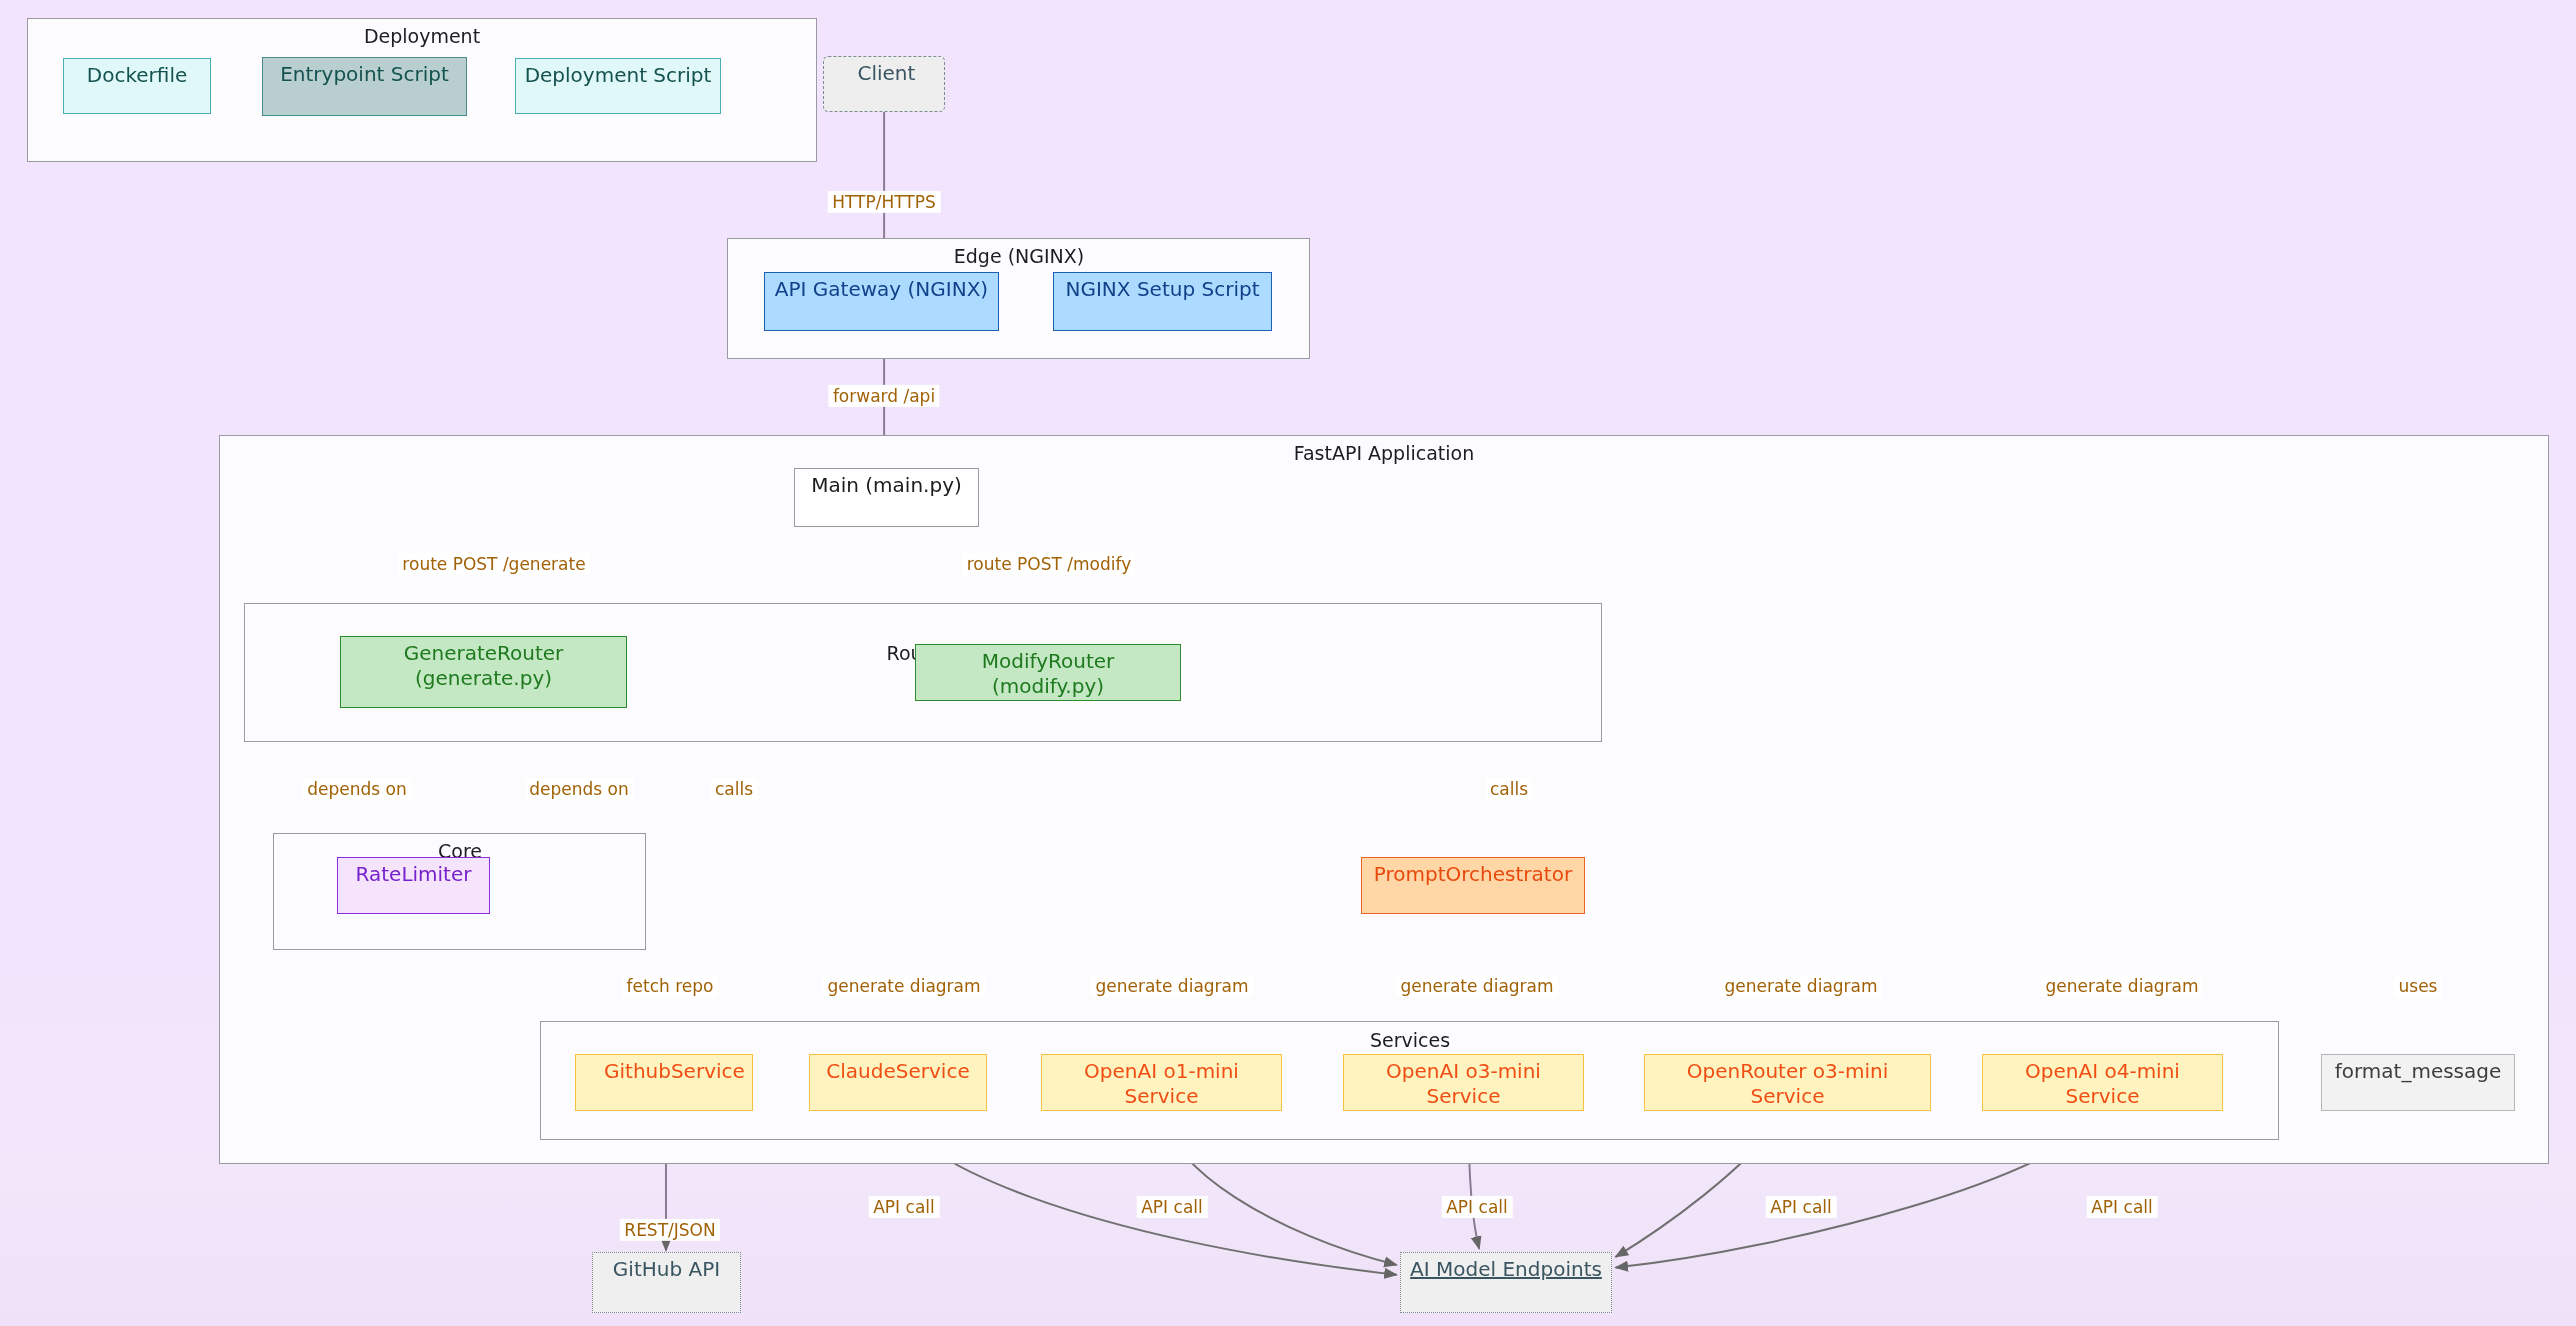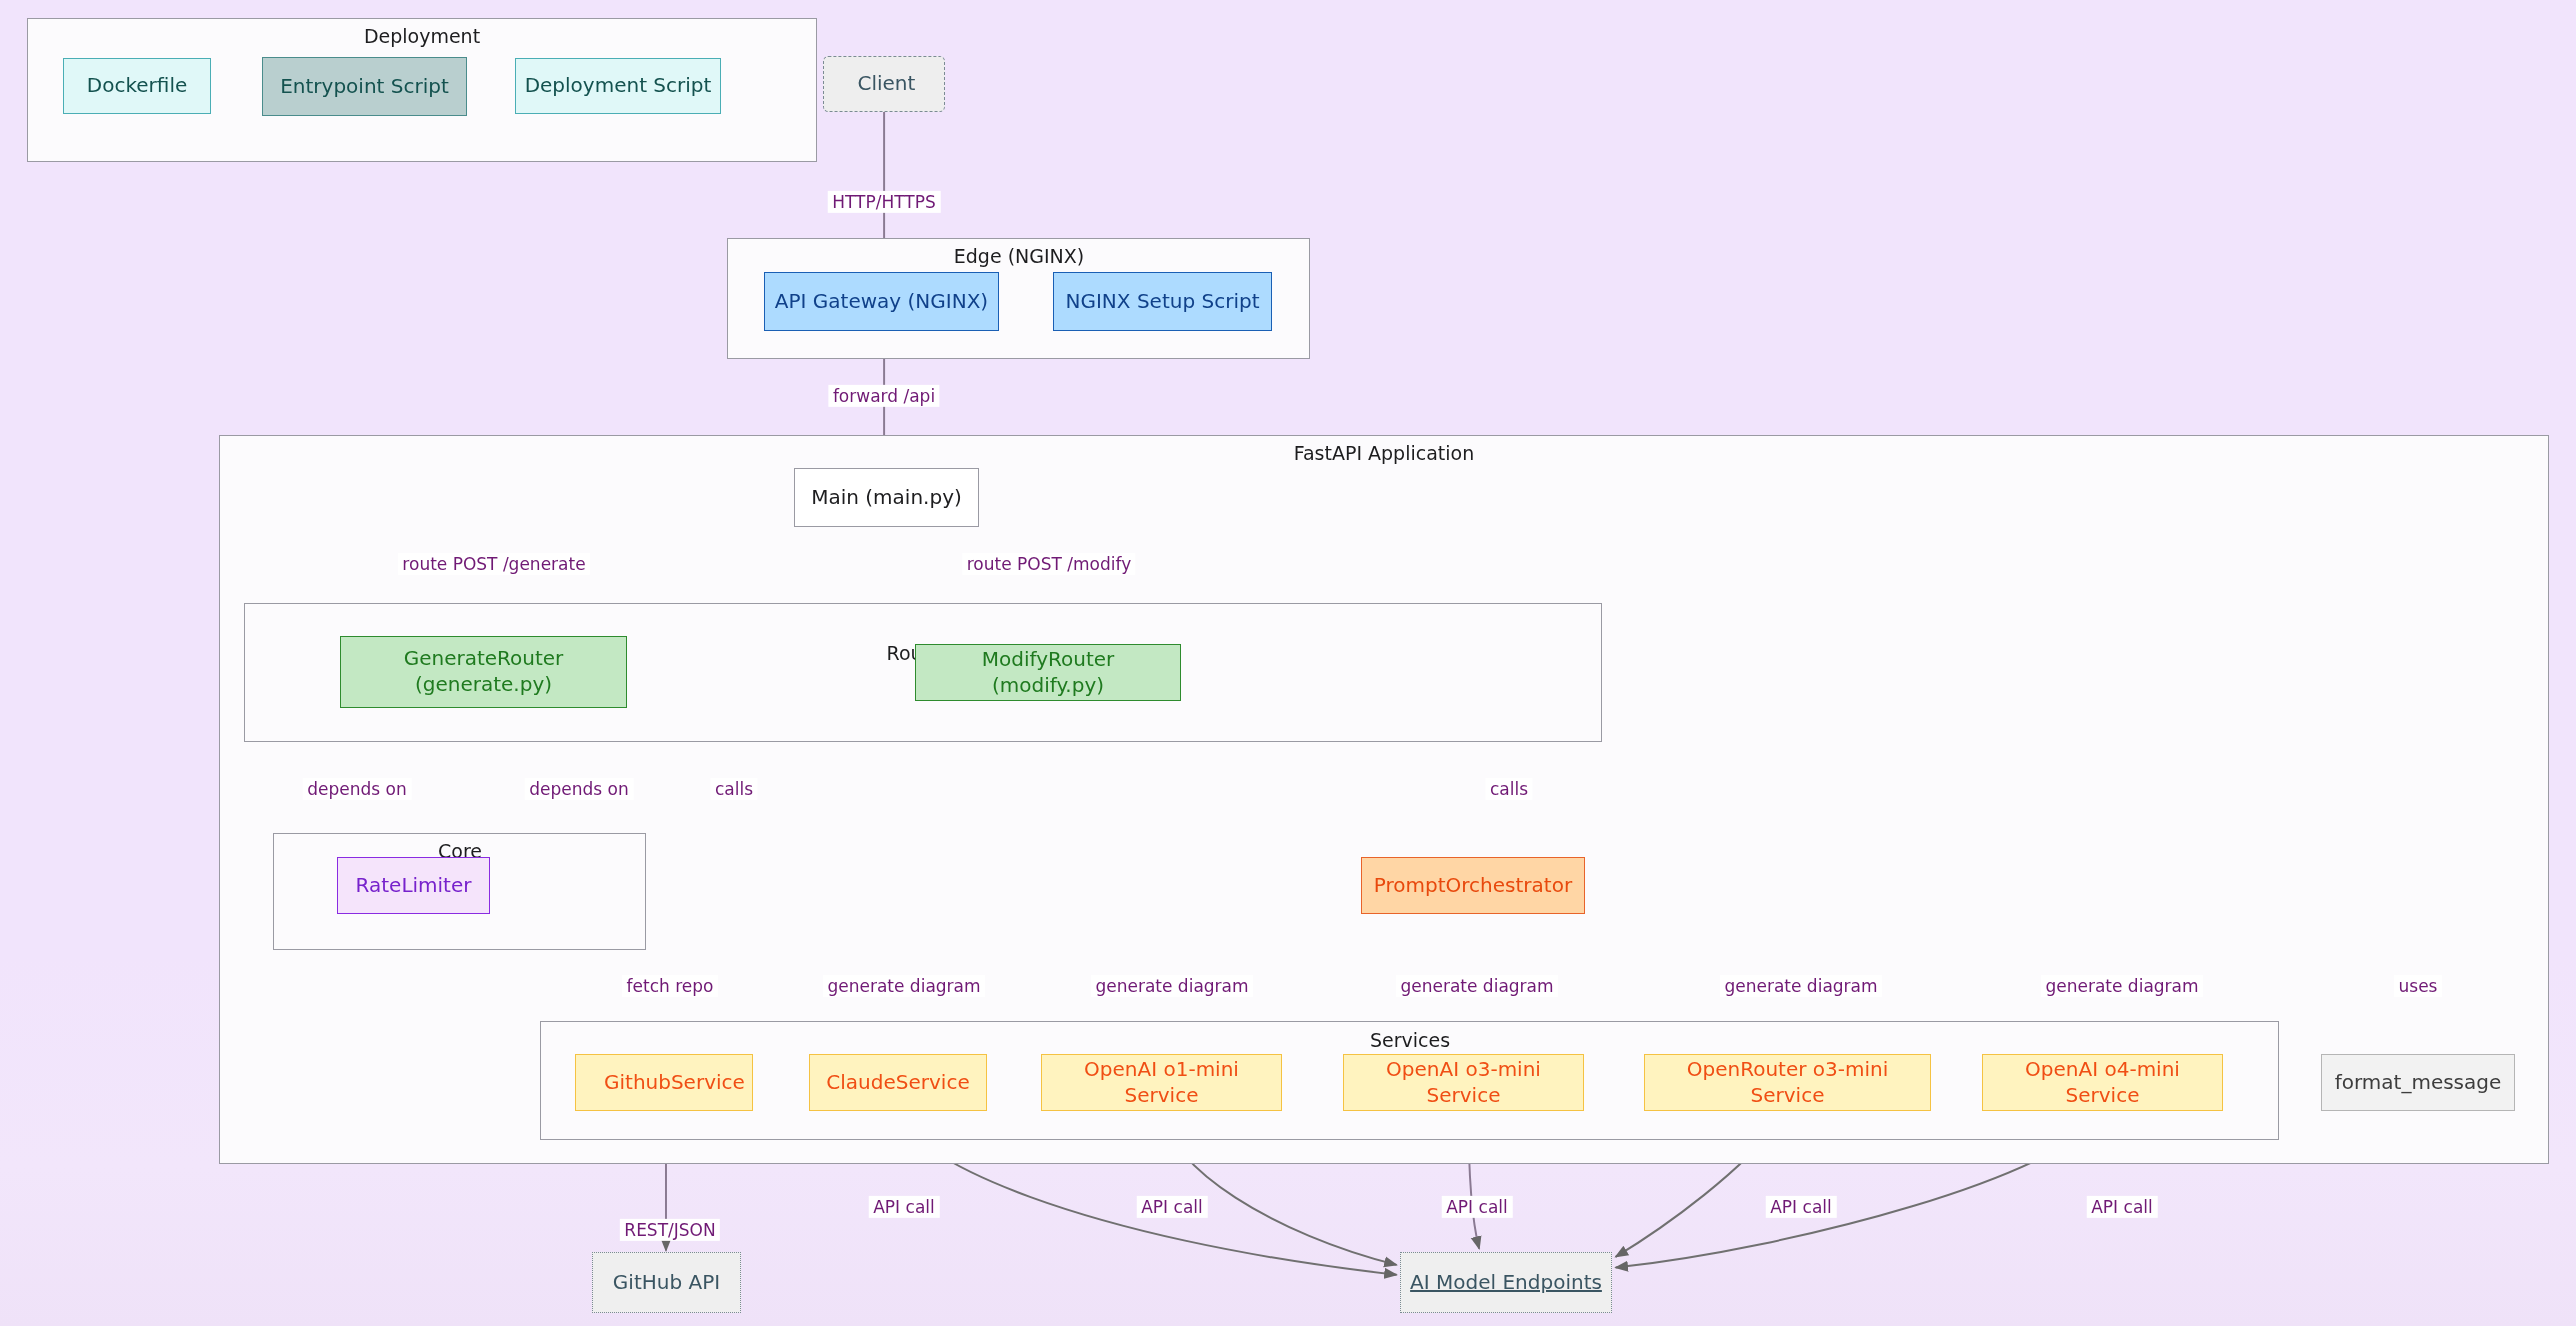--- a/index.html
+++ b/index.html
@@ -11,39 +11,39 @@
   }
   #stage{position:absolute;inset:0;}
   svg.edges{position:absolute;left:0;top:0;width:2576px;height:1327px;pointer-events:none;}
 
   
   .cluster{position:absolute;background:#fcfbfd;border:1.8px solid #9a9aa3;box-sizing:border-box;}
   .cluster-title{position:absolute;font-size:19px;color:#1d1d1f;white-space:nowrap;
     transform:translateX(-50%);background:transparent;}
 
   
-  .node{position:absolute;box-sizing:border-box;display:flex;align-items:center;
+  .node{position:absolute;box-sizing:border-box;display:flex;align-items:flex-start;
     justify-content:center;text-align:center;line-height:1.28;font-size:20px;
     padding:3.6px 7.2px;}
   .node .l2{display:block;}
 
   .n-deploy      {background:#e0f8f8;border:1.8px solid #4aaeb5;color:#14524f;}
   .n-deploy-alt  {background:#b9cfcf;border:1.8px solid #4a8c8c;color:#14524f;}
   .n-ext         {background:#eeeeee;border:1.8px dashed #7b8b93;color:#3a5562;border-radius:5.4px;}
   .n-ext-dot     {background:#efefef;border:1.8px dotted #7b8b93;color:#3a5562;}
   .n-edge        {background:#addbff;border:1.8px solid #1a5fb4;color:#10418a;}
   .n-plain       {background:#ffffff;border:1.8px solid #9a9aa3;color:#1d1d1f;}
   .n-router      {background:#c3e8c3;border:1.8px solid #2e8b2e;color:#1f7a1f;}
   .n-core        {background:#f5e4fb;border:1.8px solid #8a2be2;color:#7722cc;}
   .n-orch        {background:#ffd6a5;border:1.8px solid #e8632a;color:#e8490d;}
   .n-service     {background:#fff3bf;border:1.8px solid #f5c242;color:#f04e14;}
   .n-util        {background:#f2f2f2;border:1.8px solid #b5b5b5;color:#3d3d3d;}
 
   
-  .elabel{position:absolute;font-size:17px;color:#701a75;background:#ffffff;
+  .elabel{position:absolute;font-size:17px;color:#a16207;background:#ffffff;
     padding:1.8px 4.5px;white-space:nowrap;transform:translate(-50%,-50%);line-height:1.1;}
 </style>
 </head>
 <body>
 
 <div id="stage">
 
   <svg class="edges" viewBox="0 0 2870 1478">
     <defs>
       <marker id="arw" viewBox="0 0 10 10" refX="9" refY="5" markerWidth="7" markerHeight="7" orient="auto-start-reverse">

